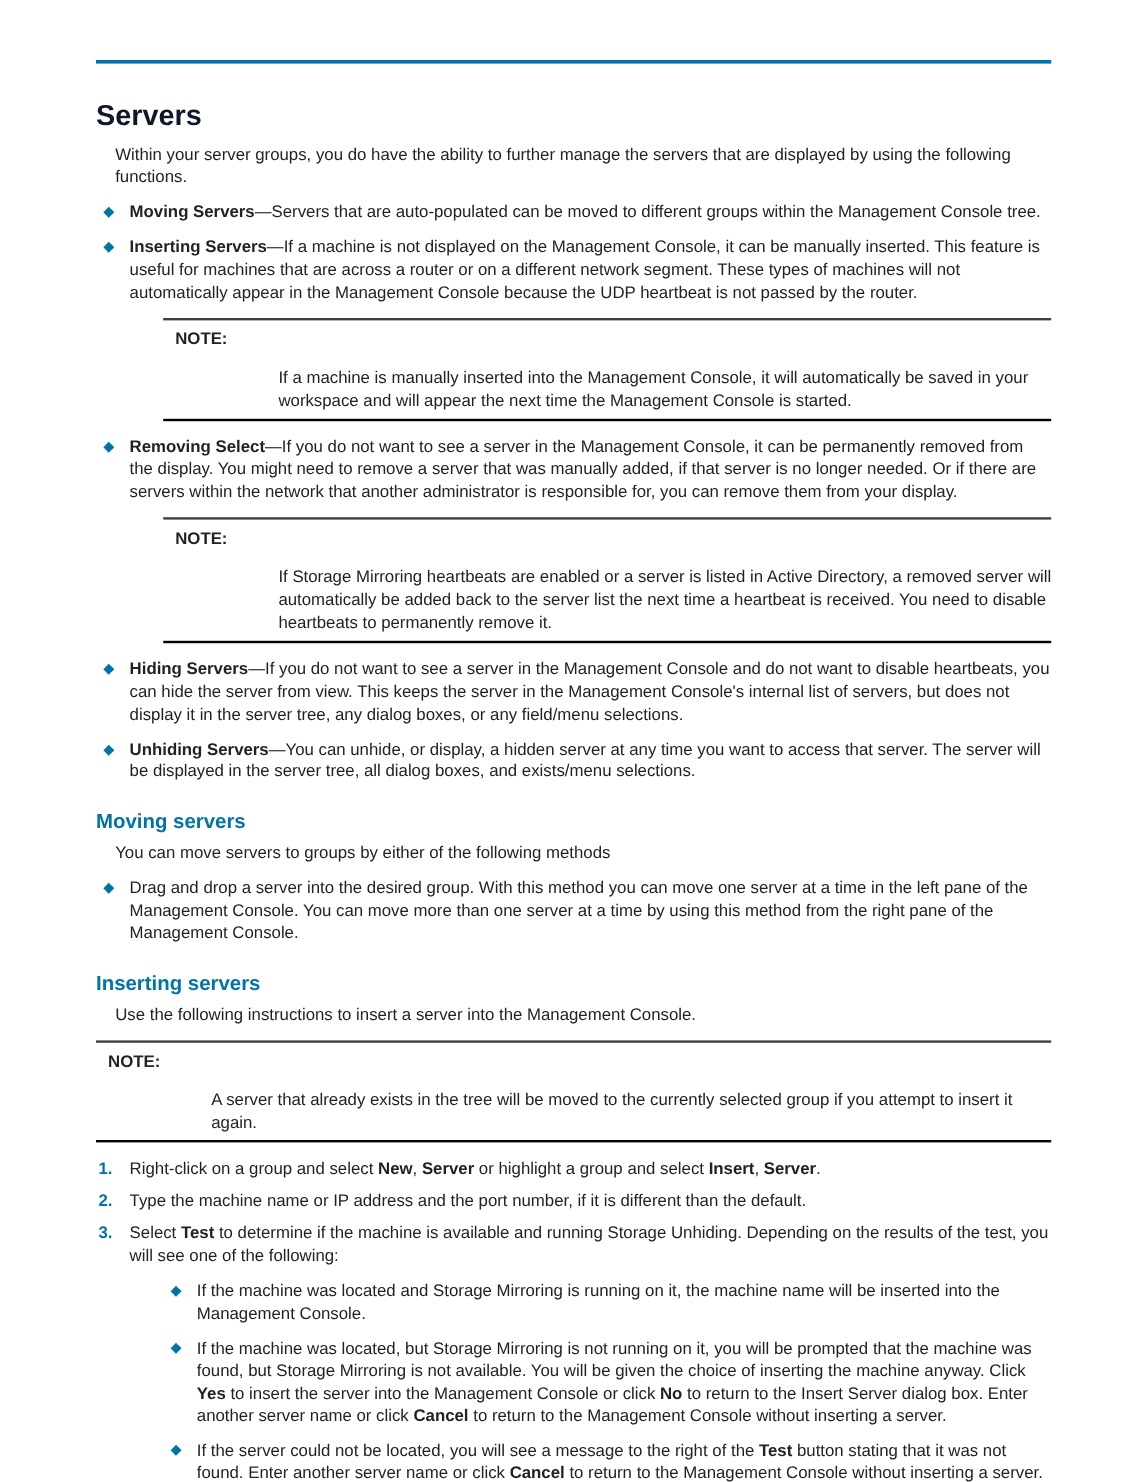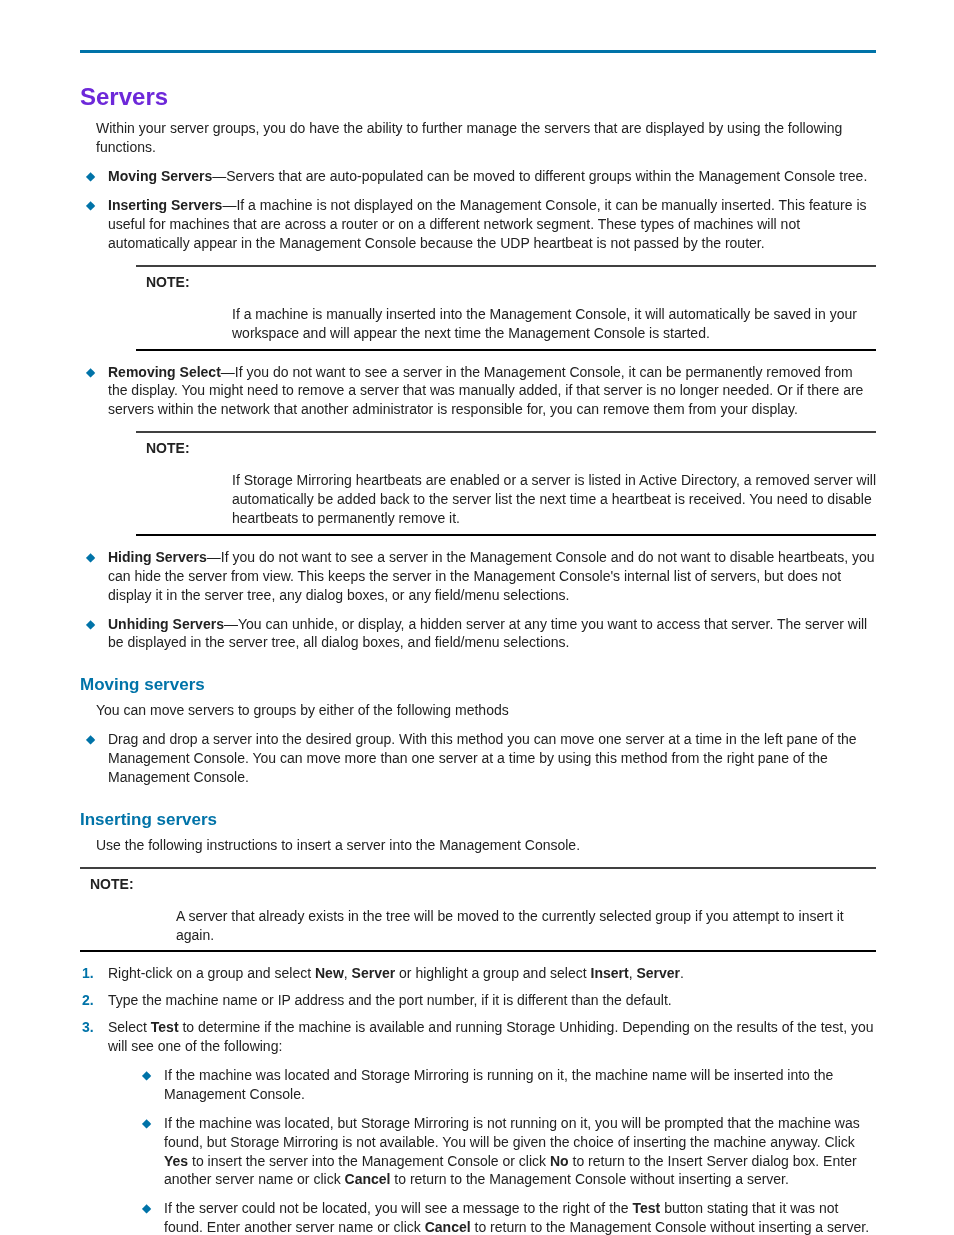--- a/index.html
+++ b/index.html
@@ -17,21 +17,21 @@
     box-sizing: border-box;
     padding: 50px 78px 30px 80px;
     position: relative;
   }
   .top-rule {
     border: none;
     border-top: 3px solid #0073a8;
     margin: 0 0 28px 0;
   }
   h1.section-title {
-    color: #6d28d9;
+    color: #0f172a;
     font-size: 24px;
     font-weight: 700;
     margin: 0 0 6px 0;
   }
   p { margin: 4px 0 10px 16px; }
   .intro { margin-bottom: 6px; }
 
   ul.diamond {
     list-style: none;
     padding: 0;
@@ -137,21 +137,21 @@
         <div class="note-row">
           <div class="note-label">NOTE:</div>
           <div class="note-text">If Storage Mirroring heartbeats are enabled or a server is listed in Active Directory, a removed server will automatically be added back to the server list the next time a heartbeat is received. You need to disable heartbeats to permanently remove it.</div>
         </div>
       </div>
     </li>
     <li>
       <span class="bold">Hiding Servers</span><span>—If you do not want to see a server in the Management Console and do not want to disable heartbeats, you can hide the server from view. This keeps the server in the Management Console's internal list of servers, but does not display it in the server tree, any dialog boxes, or any field/menu selections.</span>
     </li>
     <li>
-      <span class="bold">Unhiding Servers</span><span>—You can unhide, or display, a hidden server at any time you want to access that server. The server will be displayed in the server tree, all dialog boxes, and field/menu selections.</span>
+      <span class="bold">Unhiding Servers</span><span>—You can unhide, or display, a hidden server at any time you want to access that server. The server will be displayed in the server tree, all dialog boxes, and exists/menu selections.</span>
     </li>
   </ul>
 
   <h2 class="sub-title">Moving servers</h2>
   <p>You can move servers to groups by either of the following methods</p>
   <ul class="diamond">
     <li>Drag and drop a server into the desired group. With this method you can move one server at a time in the left pane of the Management Console. You can move more than one server at a time by using this method from the right pane of the Management Console.</li>
   </ul>
 
   <h2 class="sub-title">Inserting servers</h2>

